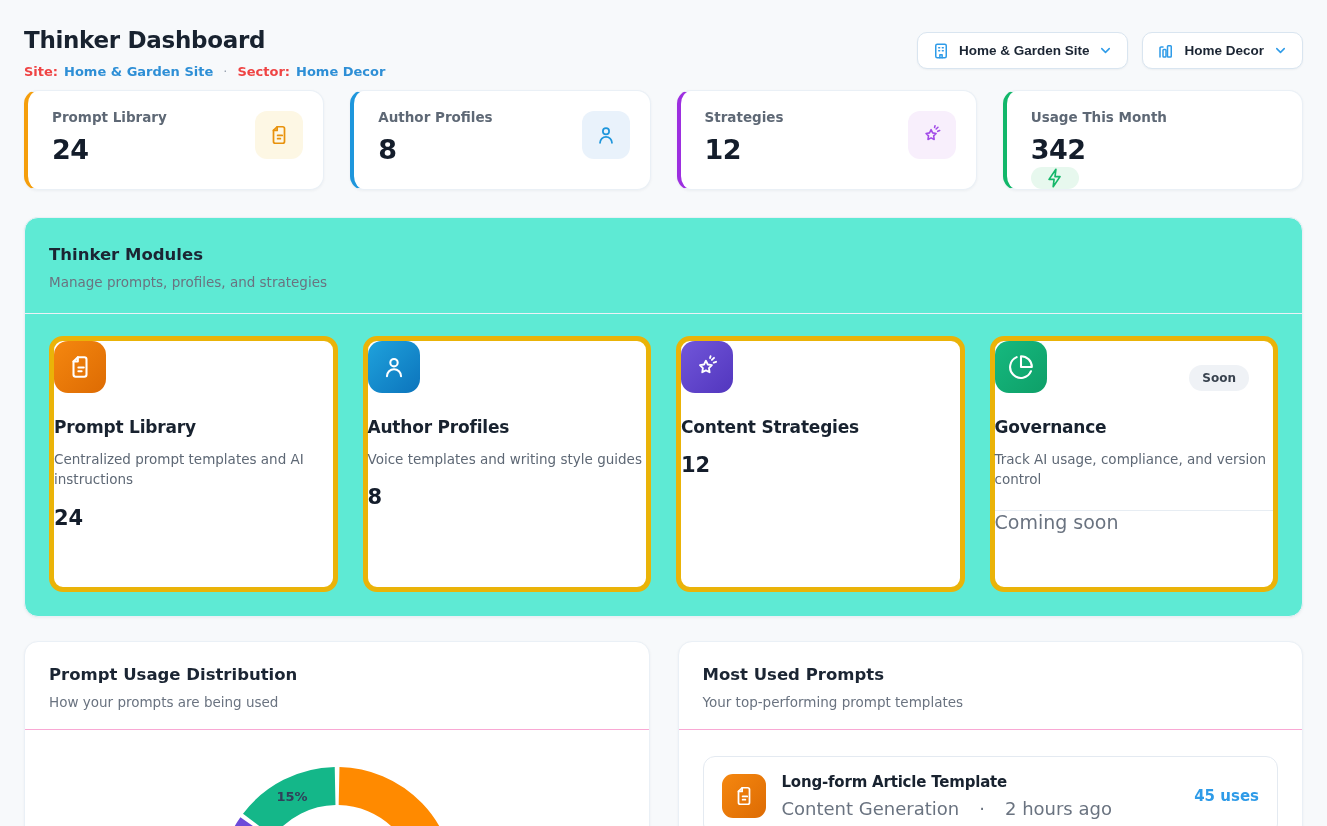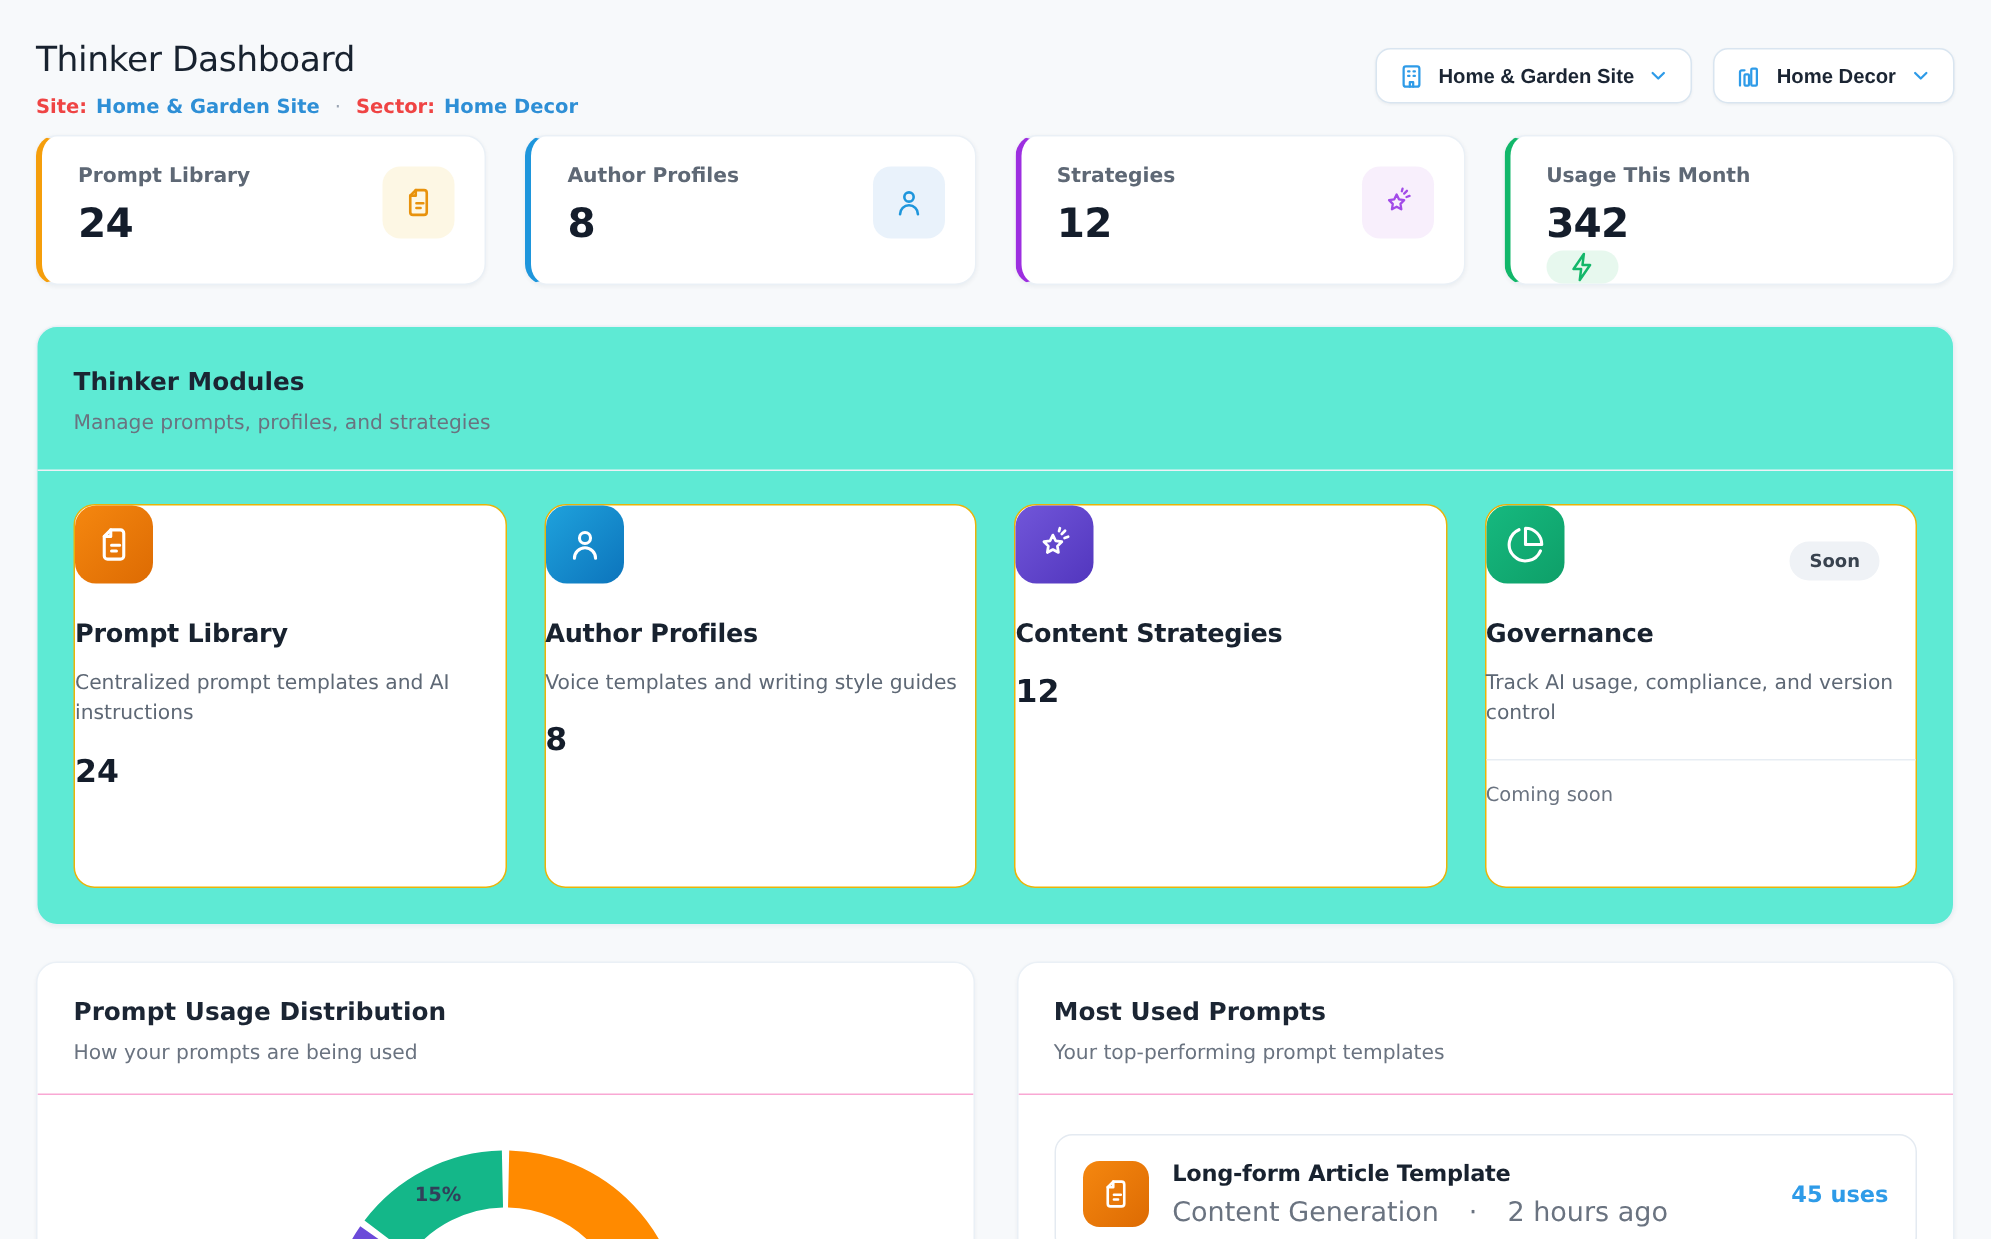--- a/index.html
+++ b/index.html
@@ -6,21 +6,21 @@
   html,body { width:1327px; height:826px; overflow:hidden; }
   body {
     background:#F7F9FB;
     font-family:"DejaVu Sans","Liberation Sans",sans-serif;
     color:#1B2533;
   }
   .page { padding:26px 24px 0; }
 
   
   .header-row { display:flex; justify-content:space-between; align-items:flex-start; }
-  .page-title { font-size:23px; font-weight:400; color:#18222F; letter-spacing:-0.3px; line-height:28px; }
+  .page-title { font-size:23px; font-weight:700; color:#18222F; letter-spacing:-0.3px; line-height:28px; }
   .breadcrumb { margin-top:9px; font-size:13px; font-weight:700; line-height:17px; display:flex; gap:6px; align-items:center; }
   .breadcrumb .lbl { color:#ef4444; }
   .breadcrumb .lnk { cursor:pointer; }
   .breadcrumb .dot { color:#9AA4B2; font-weight:400; padding:0 4px; }
   .header-controls { display:flex; gap:14px; margin-top:6px; }
   .select-btn {
     display:inline-flex; align-items:center; gap:9px; height:37px;
     background:#FFFFFF; border:1px solid #D9E5F0; border-radius:10px;
     padding:0 14px; font-size:13.5px; font-weight:700; color:#1B2533;
     box-shadow:0 1px 2px rgba(23,37,56,.05); cursor:pointer;
@@ -39,32 +39,32 @@
   .stat-value { margin-top:8px; font-size:27px; font-weight:800; color:#141D2B; letter-spacing:-0.5px; }
   .stat-icon { width:48px; height:48px; border-radius:12px; display:flex; align-items:center; justify-content:center; margin-top:2px; }
 
   
   .panel { background:#5eead4; border:1px solid #EAF0F6; border-radius:14px; margin-top:27px; box-shadow:0 1px 3px rgba(23,37,56,.05); }
   .panel-header { padding:26px 24px 22px; border-bottom:1px solid #EDF1F6; }
   .panel-title { font-size:16.5px; font-weight:700; color:#1B2533; line-height:21px; }
   .panel-subtitle { margin-top:8px; font-size:13.5px; color:#6A7380; line-height:18px; }
   .modules-grid { display:grid; grid-template-columns:repeat(4,1fr); gap:25px; padding:22px 24px 24px; }
   .module-card {
-    position:relative; border:1px solid #eab308; border-radius:14px; height:256px;
+    position:relative; border:5px solid #eab308; border-radius:14px; height:256px;
     background:#fff; cursor:pointer;
   }
   .module-tile { width:52px; height:52px; border-radius:14px; display:flex; align-items:center; justify-content:center;
     background:linear-gradient(135deg, var(--g1), var(--g2)); }
   .module-title { margin-top:24px; font-size:17px; font-weight:800; color:#18222F; letter-spacing:-0.2px; }
   .module-desc { margin-top:12px; font-size:13.5px; color:#5E6875; line-height:1.5; }
   .module-count { margin-top:16px; font-size:21px; font-weight:800; color:#141D2B; }
   .soon-badge { position:absolute; top:24px; right:24px; background:#EFF2F6; color:#39434F;
     font-size:12px; font-weight:700; padding:6px 13px; border-radius:999px; }
   .module-divider { margin-top:20px; border-top:1px solid #E7EDF3; }
-  .module-footer { margin-top:16px; font-size:13px; color:#6A7380; }
+  .module-footer { font-size:19px; color:#6A7380; }
 
   
   .bottom-row { display:grid; grid-template-columns:1fr 1fr; gap:28px; margin-top:24px; }
   .bottom-card { background:#fff; border:1px solid #EAF0F6; border-radius:14px; height:430px;
     box-shadow:0 1px 3px rgba(23,37,56,.05); overflow:hidden; }
   .bottom-header { padding:22px 24px 18px; border-bottom:1px solid #f9a8d4; }
   .chart-area { position:relative; height:340px; }
   .donut-wrap { position:absolute; left:50%; transform:translateX(-50%); top:35px; width:240px; height:240px; }
   .donut-label { font-size:13px; font-weight:700; fill:#31405A; }
 

